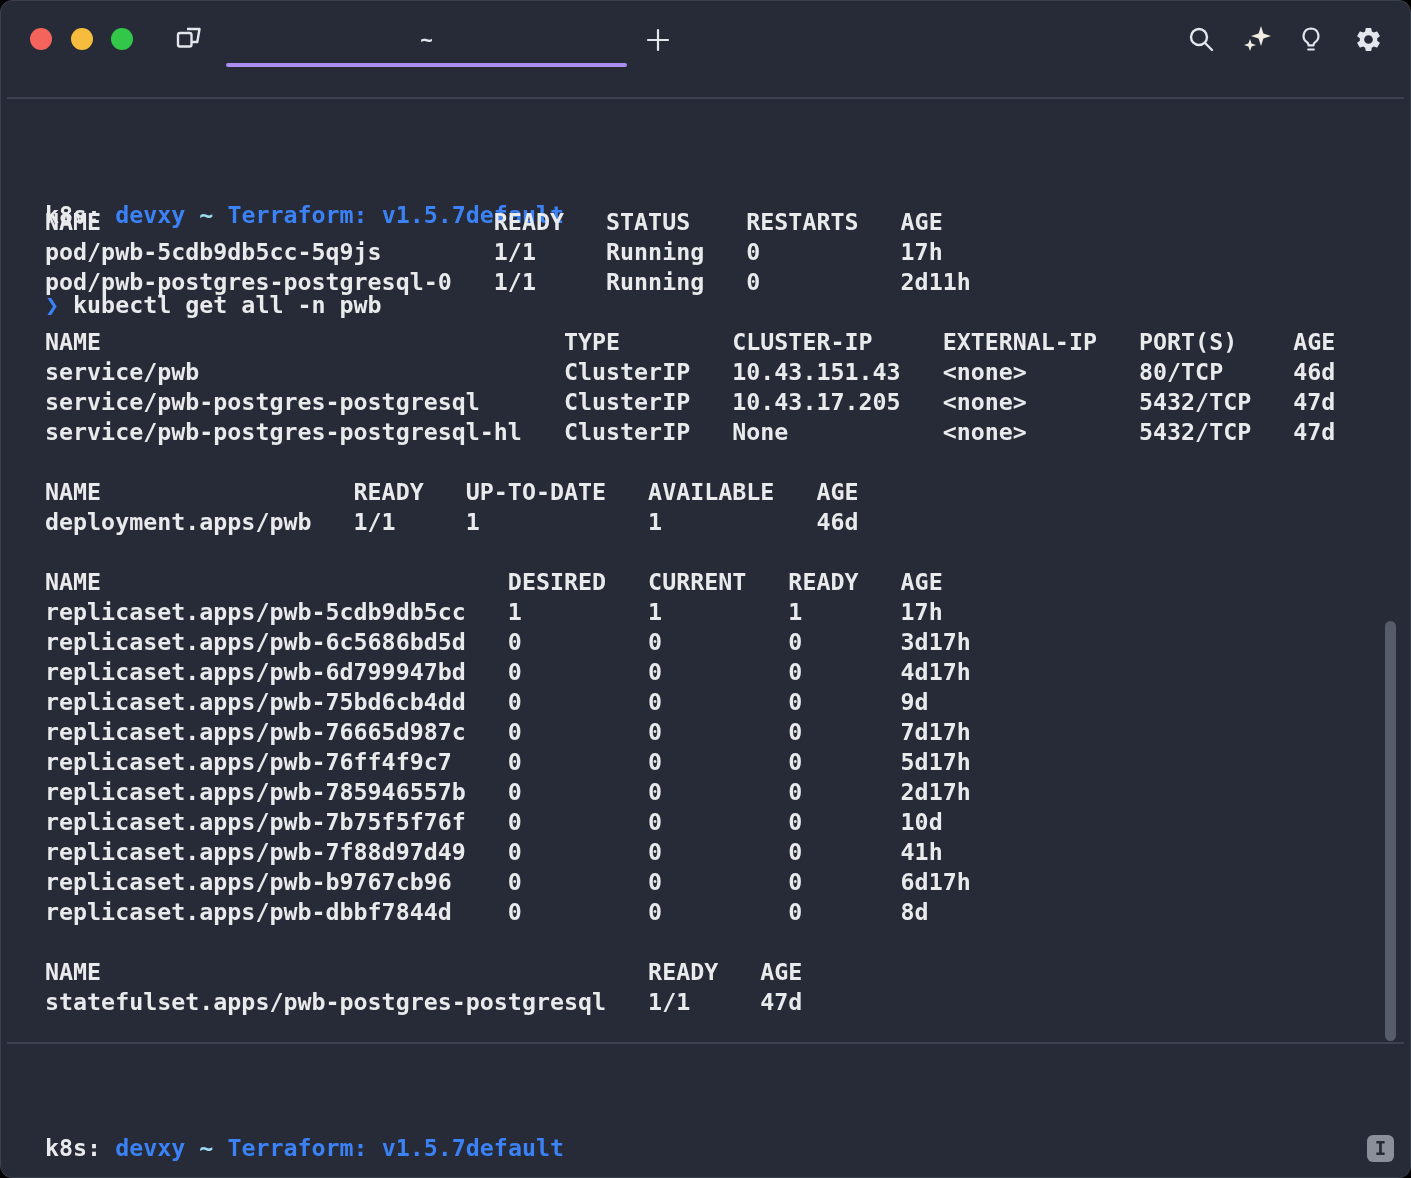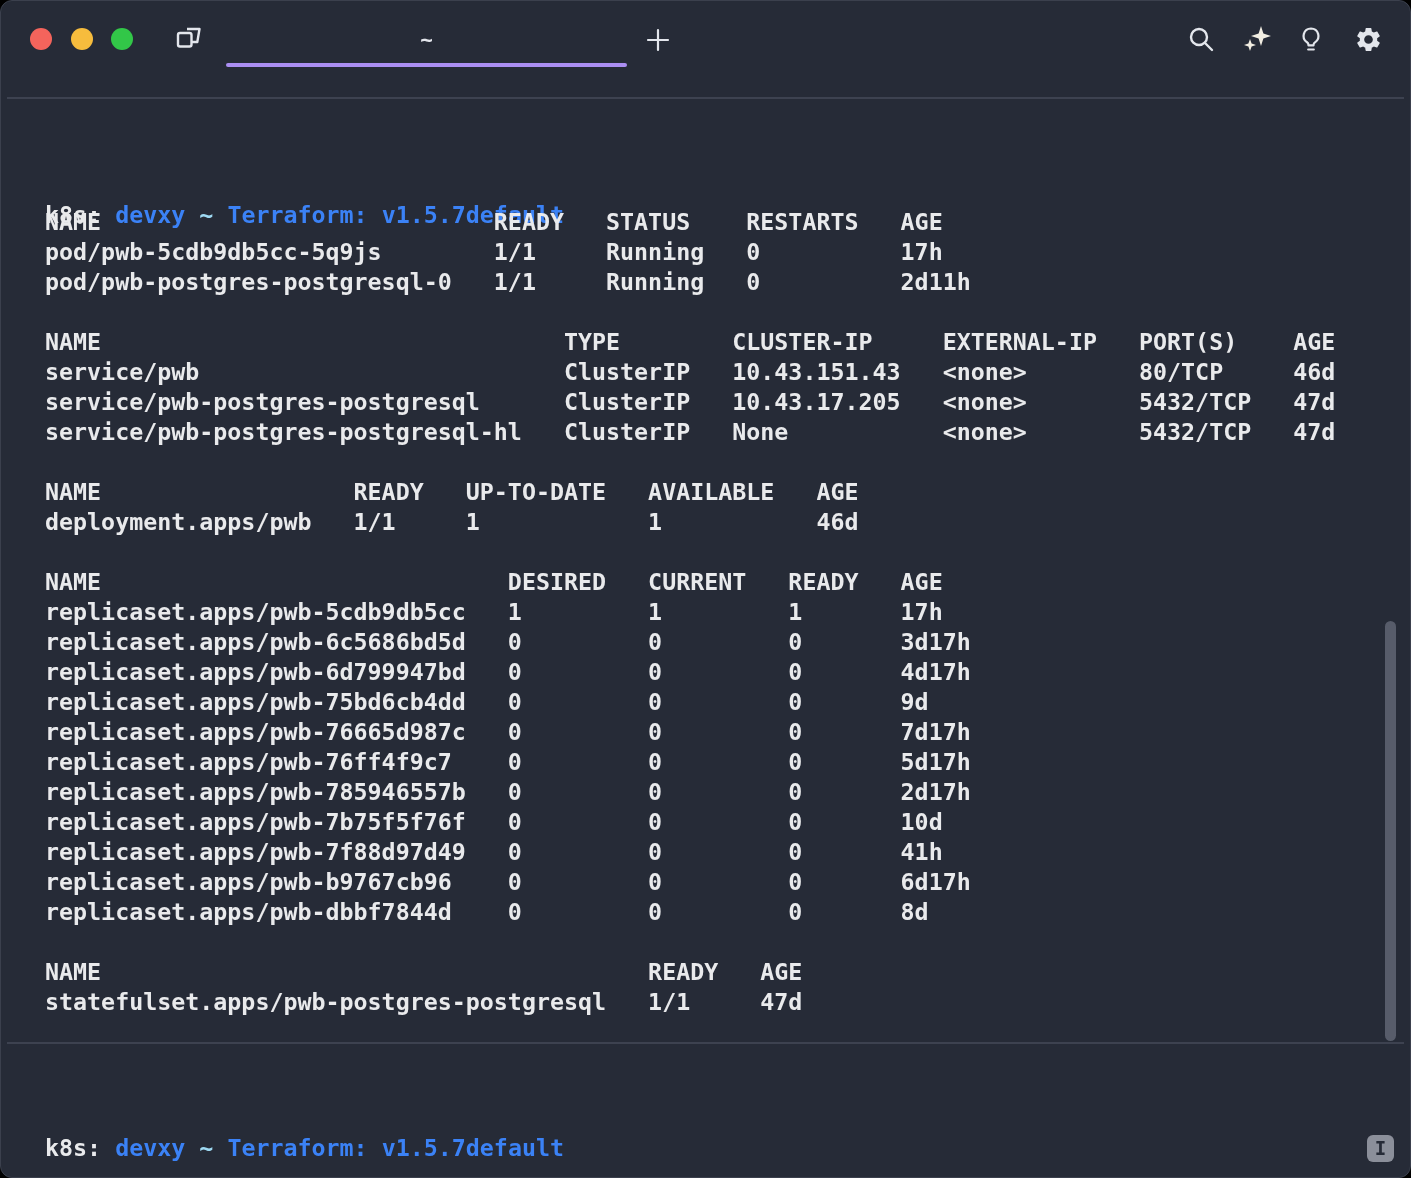--- a/index.html
+++ b/index.html
@@ -138,20 +138,21 @@
           <path fill="#e3e6ec" d="M19.14,12.94c0.04-0.3,0.06-0.61,0.06-0.94c0-0.32-0.02-0.64-0.07-0.94l2.03-1.58c0.18-0.14,0.23-0.41,0.12-0.61 l-1.92-3.32c-0.12-0.22-0.37-0.29-0.59-0.22l-2.39,0.96c-0.5-0.38-1.03-0.7-1.62-0.94L14.4,2.81c-0.04-0.24-0.24-0.41-0.48-0.41 h-3.84c-0.24,0-0.43,0.17-0.47,0.41L9.25,5.35C8.66,5.59,8.12,5.92,7.63,6.29L5.24,5.33c-0.22-0.08-0.47,0-0.59,0.22L2.74,8.87 C2.62,9.08,2.66,9.34,2.86,9.48l2.03,1.58C4.84,11.36,4.8,11.69,4.8,12s0.02,0.64,0.07,0.94l-2.03,1.58 c-0.18,0.14-0.23,0.41-0.12,0.61l1.92,3.32c0.12,0.22,0.37,0.29,0.59,0.22l2.39-0.96c0.5,0.38,1.03,0.7,1.62,0.94l0.36,2.54 c0.05,0.24,0.24,0.41,0.48,0.41h3.84c0.24,0,0.44-0.17,0.47-0.41l0.36-2.54c0.59-0.24,1.13-0.56,1.62-0.94l2.39,0.96 c0.22,0.08,0.47,0,0.59-0.22l1.92-3.32c0.12-0.22,0.07-0.47-0.12-0.61L19.14,12.94z M12,15.6c-1.98,0-3.6-1.62-3.6-3.6 s1.62-3.6,3.6-3.6s3.6,1.62,3.6,3.6S13.98,15.6,12,15.6z"></path>
         </svg>
       </span>
     </div>
   </div>
 
   <div class="divider top"></div>
 
   <div class="term block-top">
     <div><span>k8s:</span> <span class="fg-green">devxy</span> <span class="fg-cyan">~</span> <span class="fg-purple">Terraform: v1.5.7default</span></div>
+    <div><span class="fg-green">❯</span> <span>kubectl get all -n pwb</span></div>
   </div>
 
   <pre class="term output">NAME                            READY   STATUS    RESTARTS   AGE
 pod/pwb-5cdb9db5cc-5q9js        1/1     Running   0          17h
 pod/pwb-postgres-postgresql-0   1/1     Running   0          2d11h
 
 NAME                                 TYPE        CLUSTER-IP     EXTERNAL-IP   PORT(S)    AGE
 service/pwb                          ClusterIP   10.43.151.43   &lt;none&gt;        80/TCP     46d
 service/pwb-postgres-postgresql      ClusterIP   10.43.17.205   &lt;none&gt;        5432/TCP   47d
 service/pwb-postgres-postgresql-hl   ClusterIP   None           &lt;none&gt;        5432/TCP   47d

